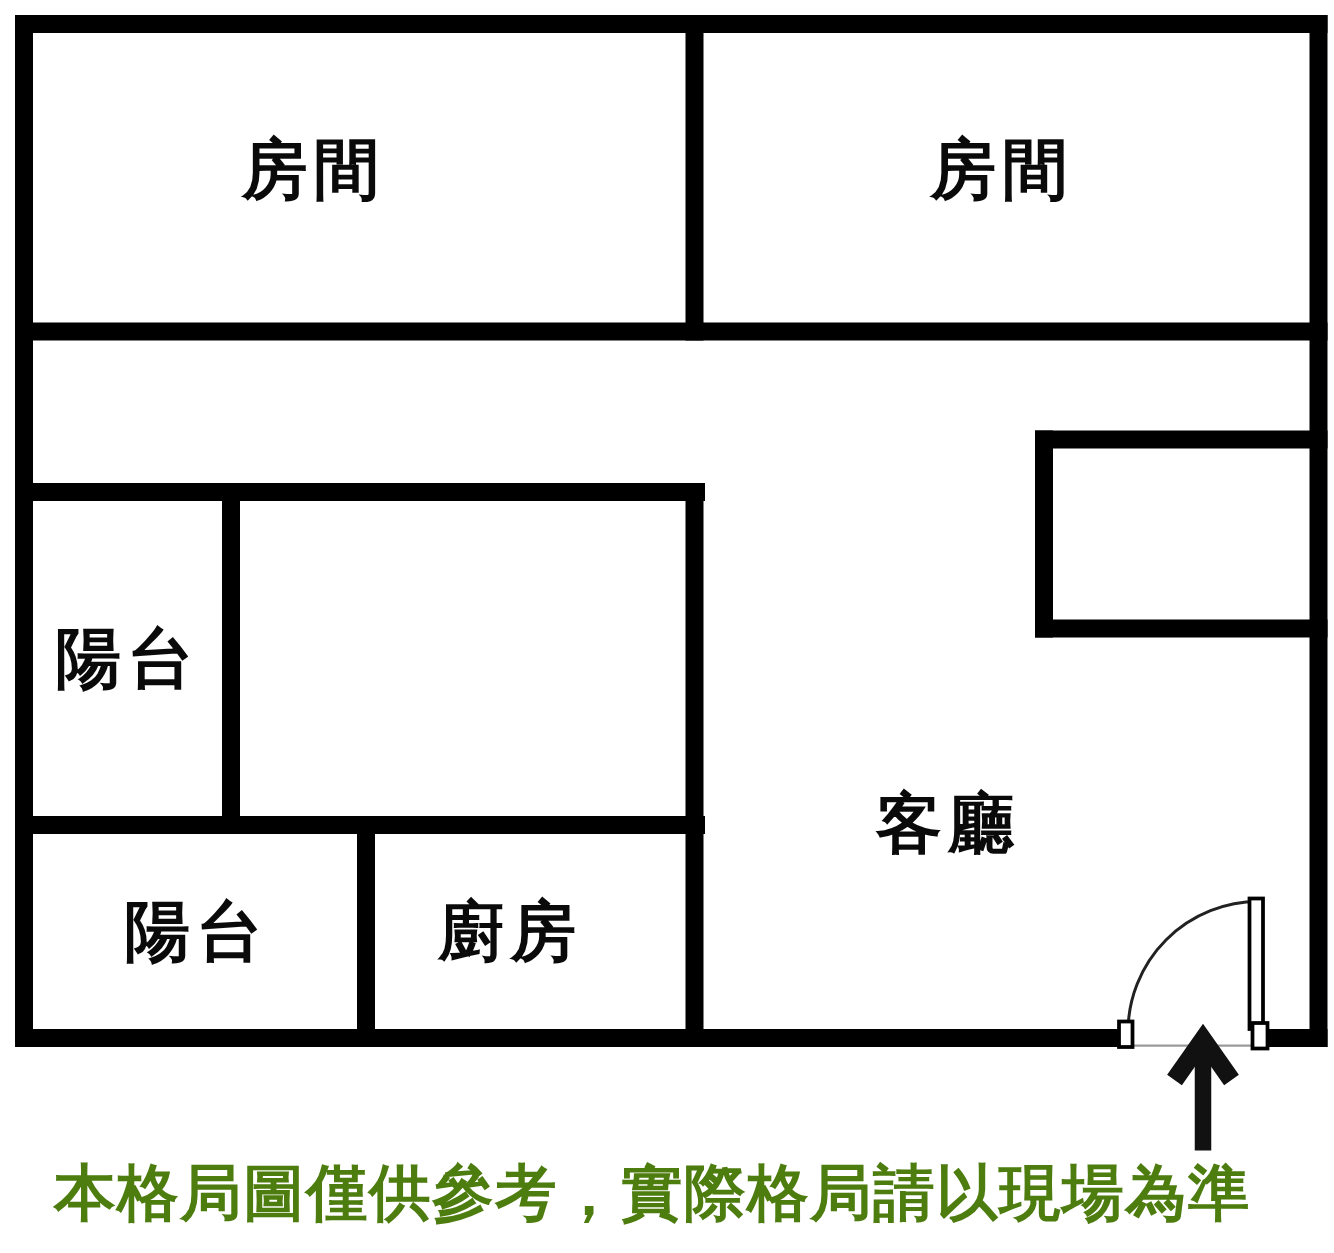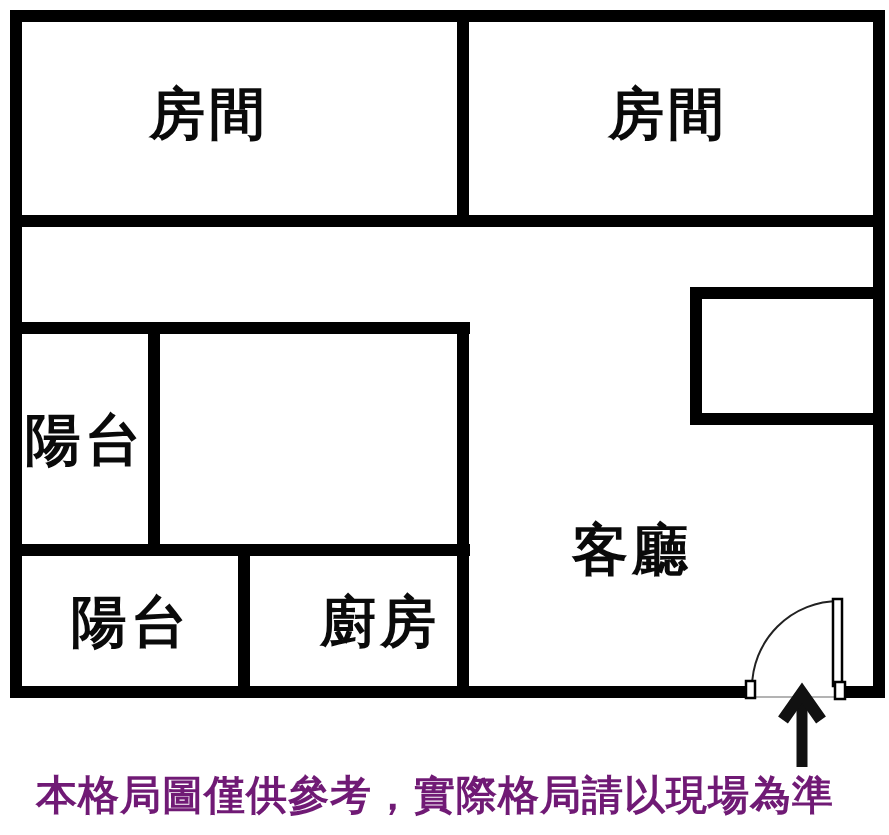--- a/index.html
+++ b/index.html
@@ -14,36 +14,37 @@
     background: #ffffff;
     overflow: hidden;
   }
   .wall {
     position: absolute;
     background: #000000;
   }
   .room-label {
     position: absolute;
     transform: translate(-50%, -50%);
-    font-size: 56px;
+    font-size: 44px;
     font-weight: 700;
     color: #0a0a0a;
     letter-spacing: 4px;
     white-space: nowrap;
     line-height: 1;
+    font-family: Liberation Serif, serif;
   }
   .caption {
     position: absolute;
     left: 30px;
     top: 773px;
     width: 810px;
     text-align: center;
     font-size: 41px;
     font-weight: 700;
-    color: #701a75;
+    color: #4d7c0f;
     letter-spacing: 1px;
     white-space: nowrap;
     line-height: 1.1;
   }
   svg.overlay {
     position: absolute;
     left: 0; top: 0;
     width: 889px; height: 835px;
     pointer-events: none;
   }
@@ -69,21 +70,21 @@
 
   <div class="wall" style="left:690px; top:287px; width:195px; height:12px;"></div>
   <div class="wall" style="left:690px; top:287px; width:12px;  height:138px;"></div>
   <div class="wall" style="left:690px; top:413px; width:195px; height:12px;"></div>
 
   <div class="room-label" style="left:209px; top:114px;">房間</div>
   <div class="room-label" style="left:668px; top:114px;">房間</div>
   <div class="room-label" style="left:85px;  top:440px;">陽台</div>
   <div class="room-label" style="left:632px; top:550px;">客廳</div>
   <div class="room-label" style="left:131px; top:622px;">陽台</div>
-  <div class="room-label" style="left:380px; top:622px;">廚房</div>
+  <div class="room-label" style="left:340px; top:622px;">廚房</div>
 
   <svg class="overlay" viewBox="0 0 889 835" xmlns="http://www.w3.org/2000/svg">
 
     <line x1="754" y1="697" x2="838" y2="697" stroke="#9a9a9a" stroke-width="1.5"></line>
 
     <path d="M 752 688 A 87 87 0 0 1 839 601" fill="none" stroke="#222222" stroke-width="2"></path>
 
     <rect x="833" y="599" width="9" height="87" fill="#ffffff" stroke="#000000" stroke-width="2.5"></rect>
 
     <rect x="746" y="681" width="9" height="17" fill="#ffffff" stroke="#000000" stroke-width="2.5"></rect>

